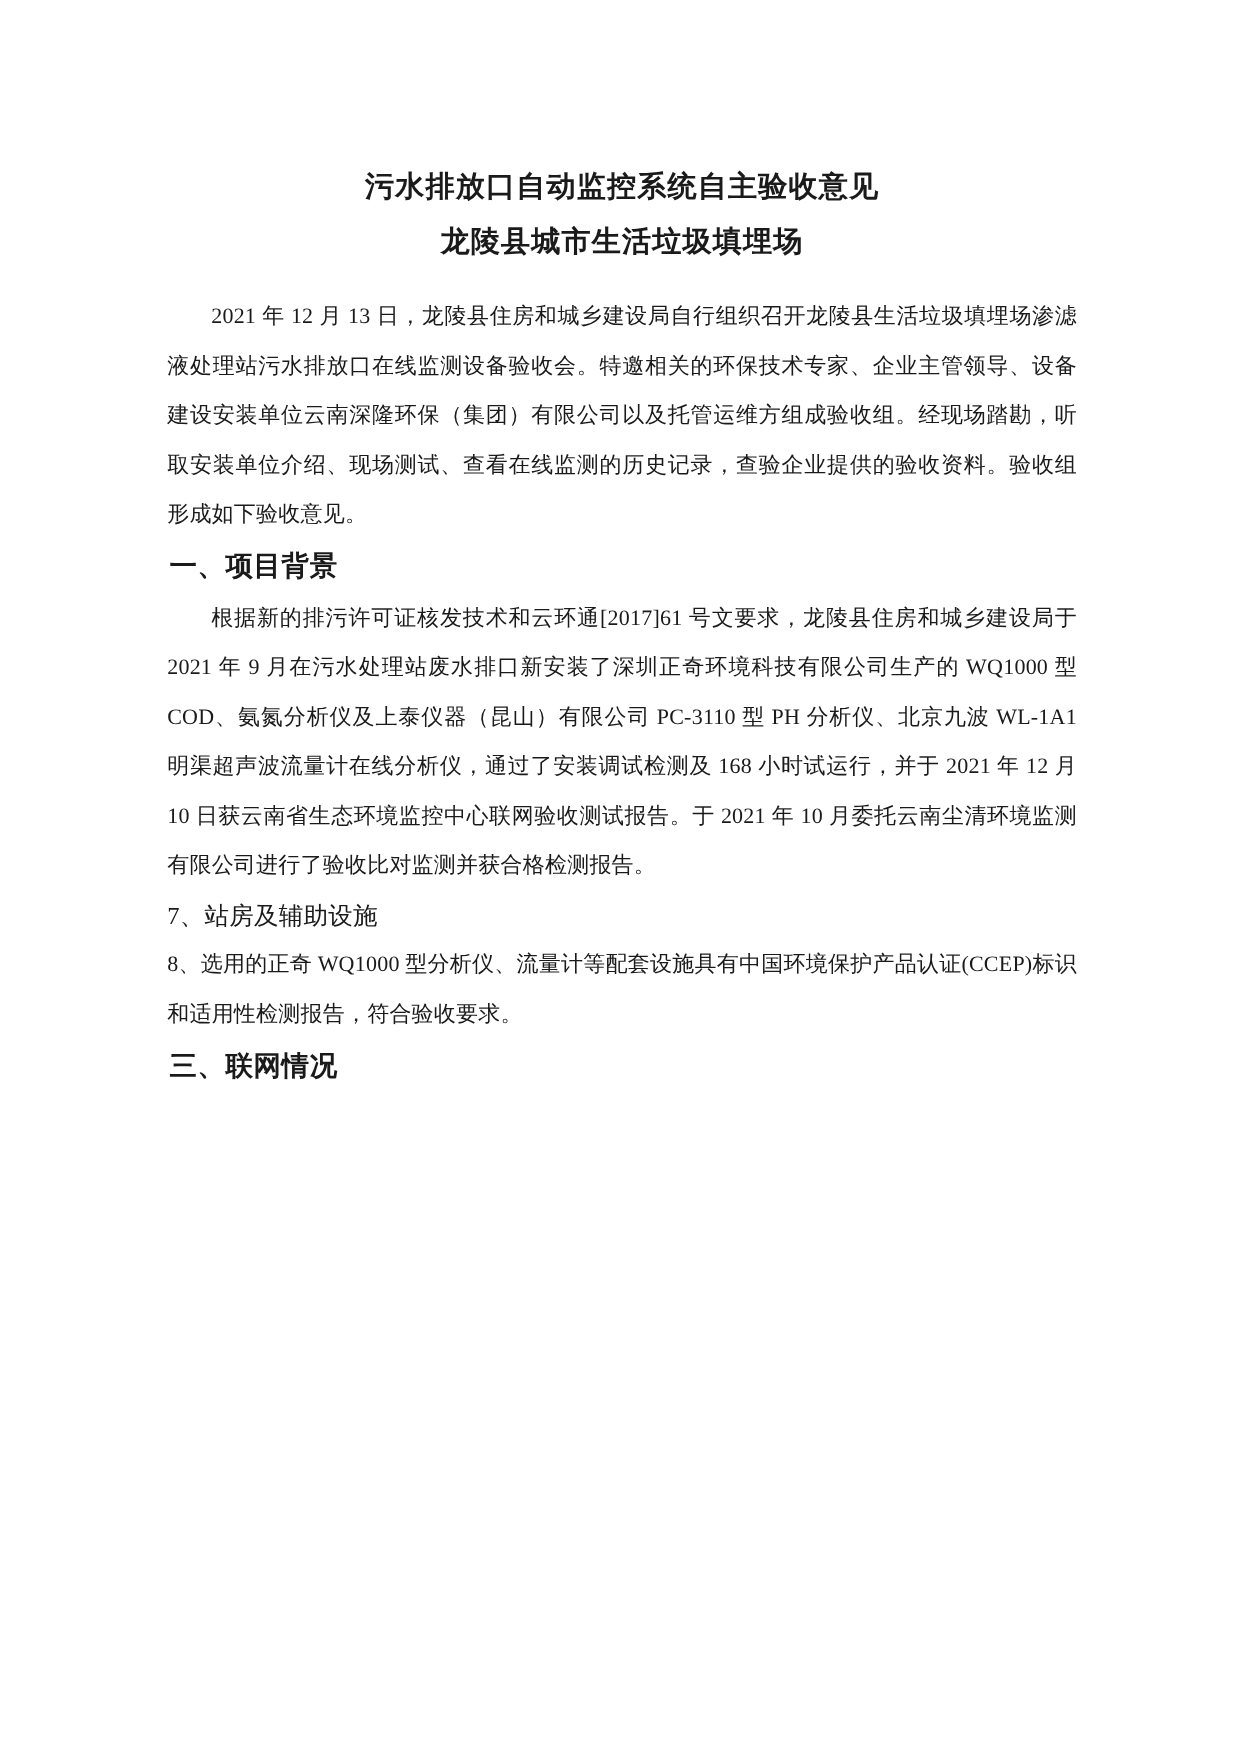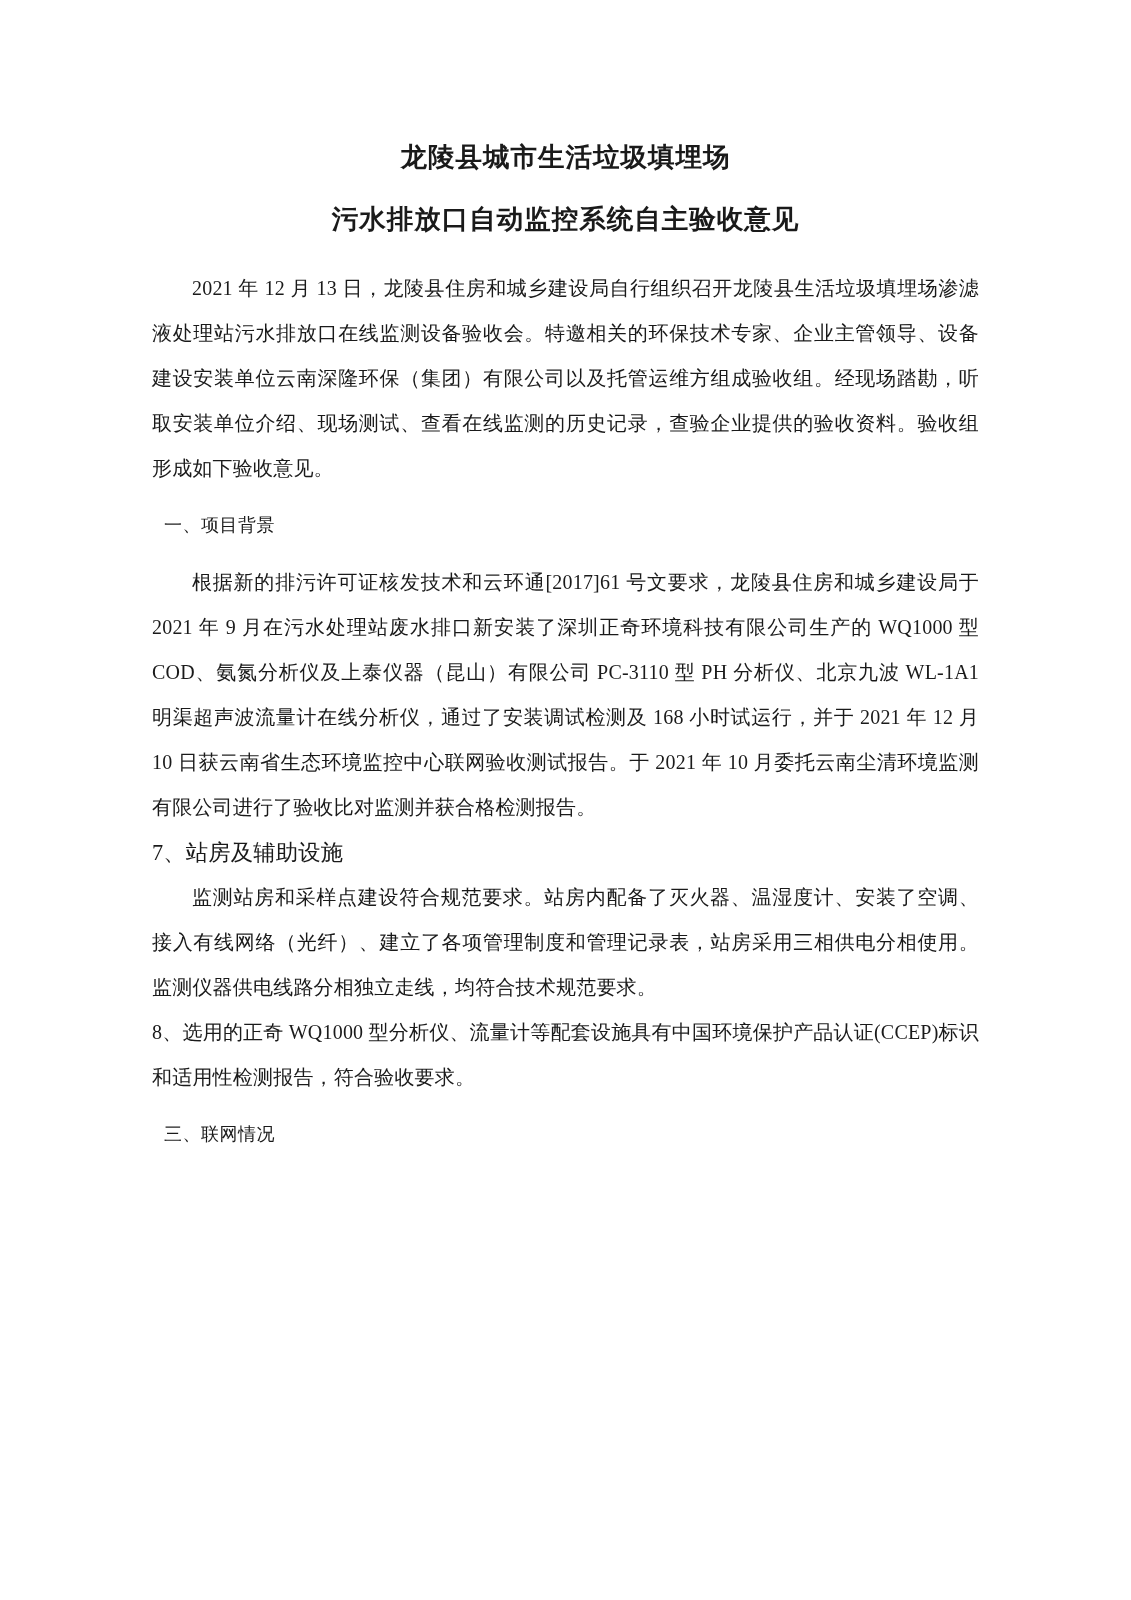--- a/index.html
+++ b/index.html
@@ -43,55 +43,54 @@
     font-size: 20px;
     line-height: 45px;
     text-align: justify;
     text-justify: inter-ideograph;
     letter-spacing: 0.2px;
   }
   p.indent {
     text-indent: 2em;
   }
   h2.section {
-    margin: 12px;
-    font-size: 18px;
-    font-weight: normal;
+    margin: 2px;
+    font-size: 25px;
+    font-weight: bold;
     line-height: 45px;
     letter-spacing: 0.5px;
   }
   h3.subsection {
     margin: 0;
     font-size: 22.3px;
     font-weight: normal;
     line-height: 45px;
     letter-spacing: 0.2px;
   }
 </style>
 </head>
 <body>
 
 <div class="page">
 
+  <h1 class="doc-title line2">污水排放口自动监控系统自主验收意见</h1>
+
   <h1 class="doc-title line1">龙陵县城市生活垃圾填埋场</h1>
-
-  <h1 class="doc-title line2">污水排放口自动监控系统自主验收意见</h1>
 
   <div class="body-block">
 
     <p class="para indent">2021 年 12 月 13 日，龙陵县住房和城乡建设局自行组织召开龙陵县生活垃圾填埋场渗滤液处理站污水排放口在线监测设备验收会。特邀相关的环保技术专家、企业主管领导、设备建设安装单位云南深隆环保（集团）有限公司以及托管运维方组成验收组。经现场踏勘，听取安装单位介绍、现场测试、查看在线监测的历史记录，查验企业提供的验收资料。验收组形成如下验收意见。</p>
 
     <h2 class="section">一、项目背景</h2>
 
     <p class="para indent">根据新的排污许可证核发技术和云环通[2017]61 号文要求，龙陵县住房和城乡建设局于 2021 年 9 月在污水处理站废水排口新安装了深圳正奇环境科技有限公司生产的 WQ1000 型 COD、氨氮分析仪及上泰仪器（昆山）有限公司 PC-3110 型 PH 分析仪、北京九波 WL-1A1 明渠超声波流量计在线分析仪，通过了安装调试检测及 168 小时试运行，并于 2021 年 12 月 10 日获云南省生态环境监控中心联网验收测试报告。于 2021 年 10 月委托云南尘清环境监测有限公司进行了验收比对监测并获合格检测报告。</p>
 
 
     <h3 class="subsection">7、站房及辅助设施</h3>
 
-    <p class="para indent">监测站房和采样点建设符合规范要求。站房内配备了灭火器、温湿度计、安装了空调、接入有线网络（光纤）、建立了各项管理制度和管理记录表，站房采用三相供电分相使用。监测仪器供电线路分相独立走线，均符合技术规范要求。</p>
 
     <p class="para">8、选用的正奇 WQ1000 型分析仪、流量计等配套设施具有中国环境保护产品认证(CCEP)标识和适用性检测报告，符合验收要求。</p>
 
     <h2 class="section">三、联网情况</h2>
 
 
   </div>
 </div>
 
 </body></html>

